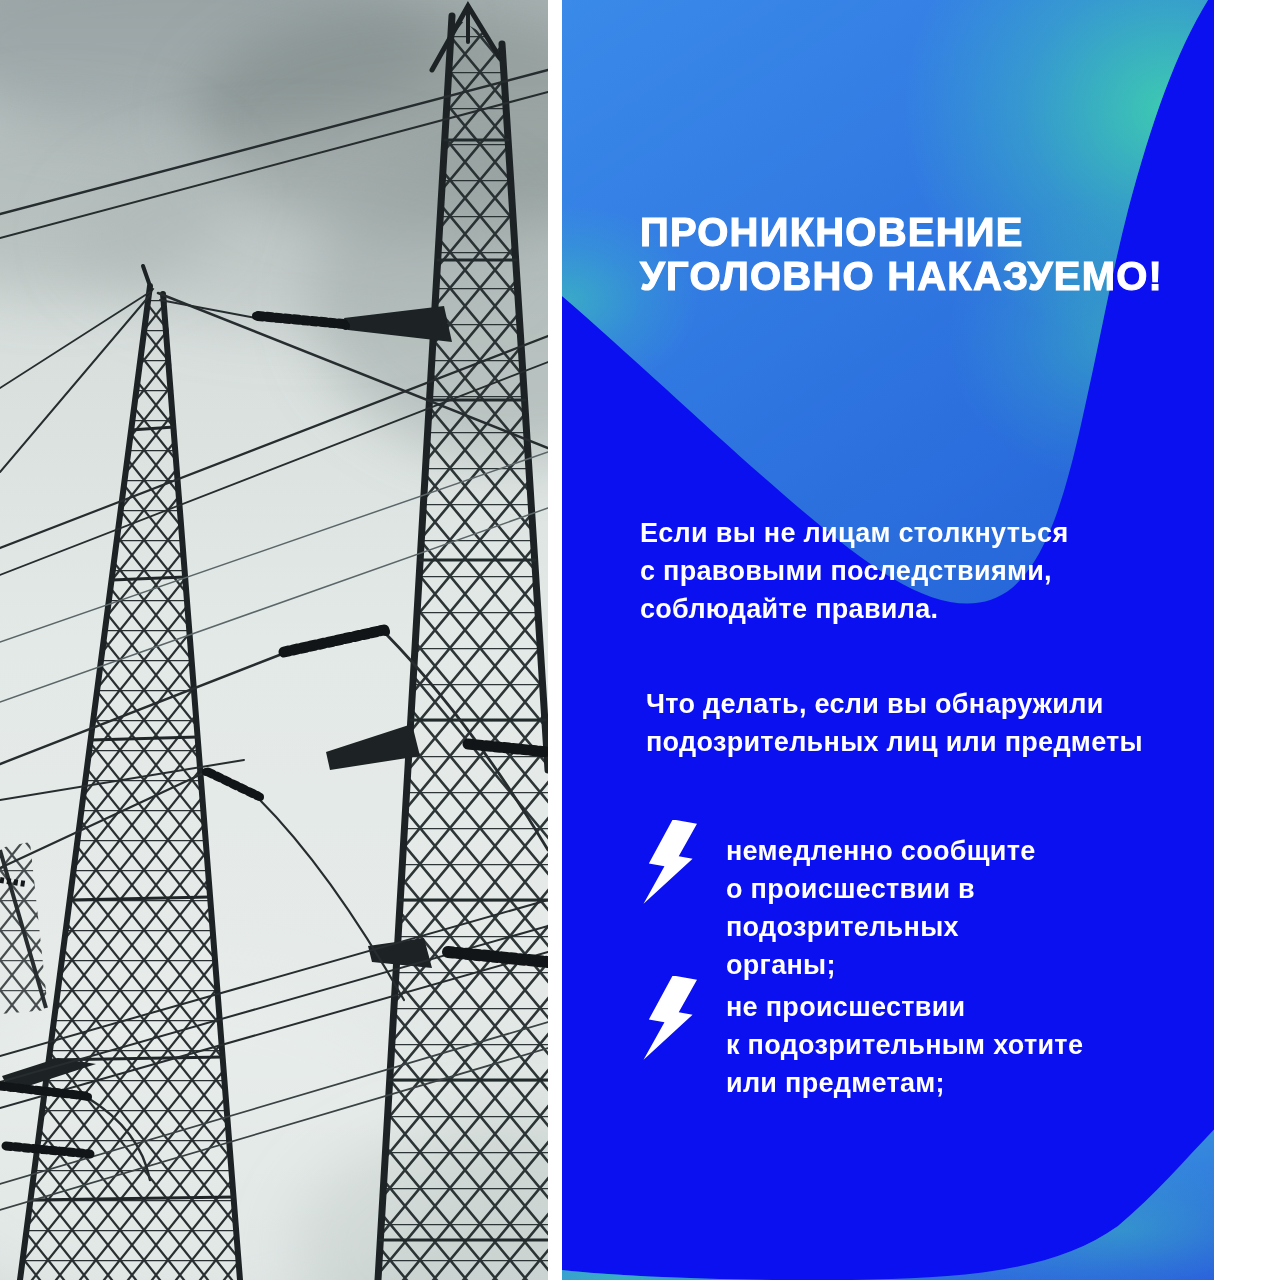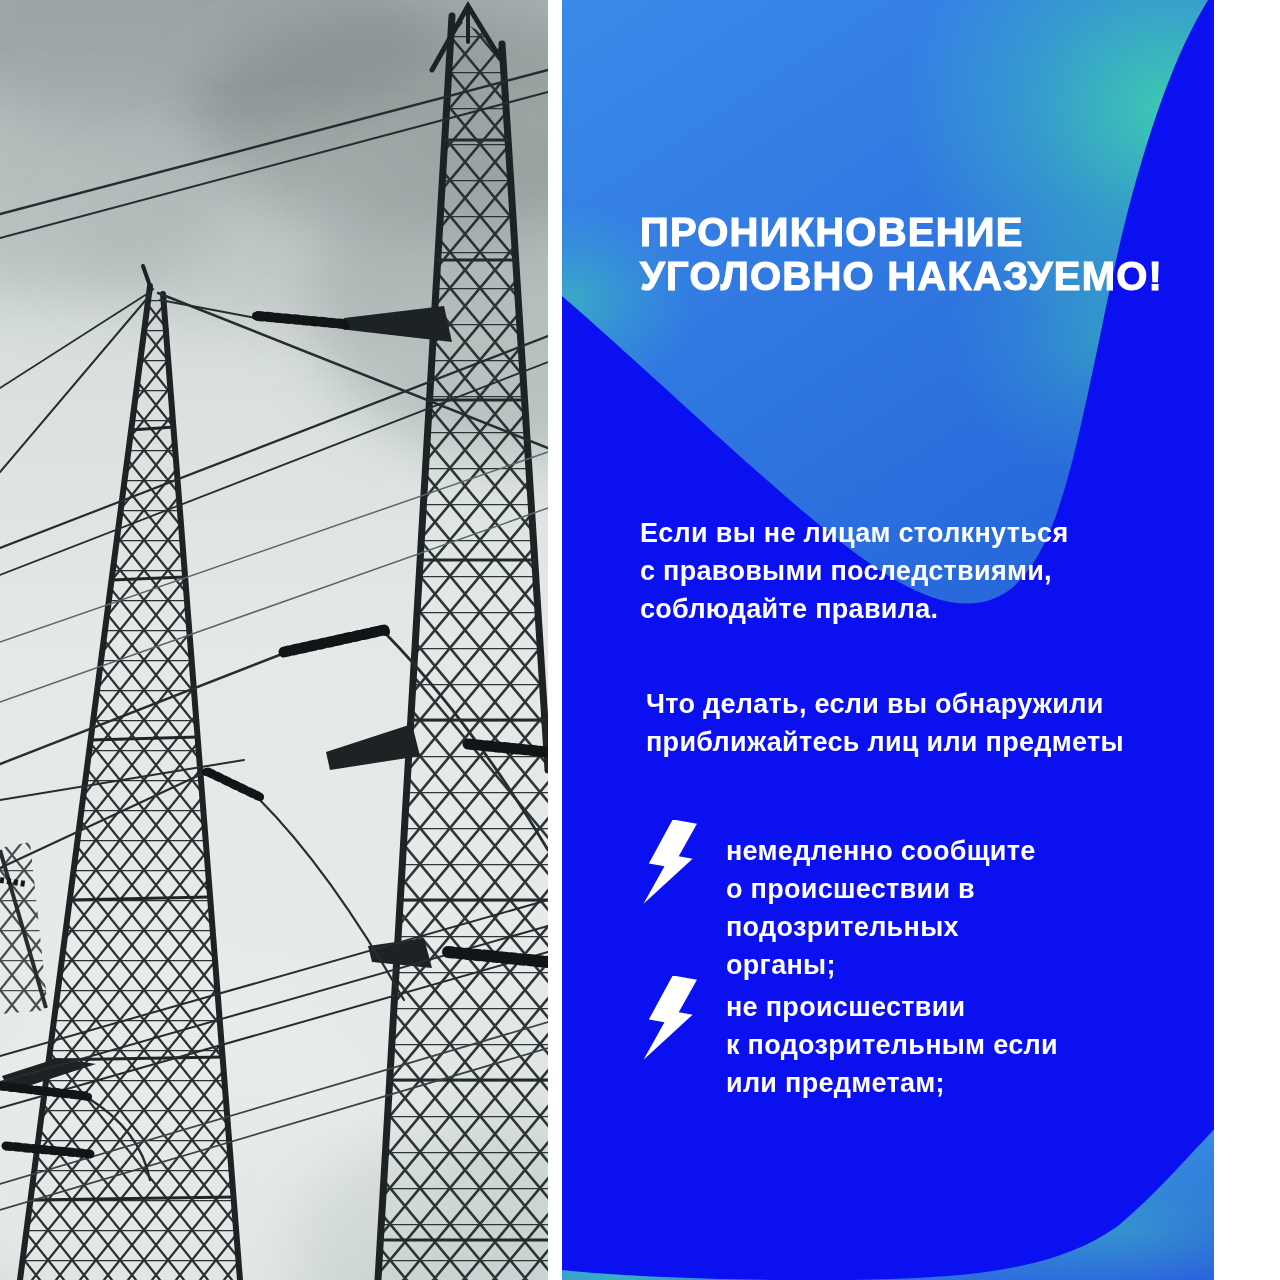--- a/index.html
+++ b/index.html
@@ -206,37 +206,37 @@
   </div>
 
   <div class="textblock para intro">
     <div>Если вы не лицам столкнуться</div>
     <div>с правовыми последствиями,</div>
     <div>соблюдайте правила.</div>
   </div>
 
   <div class="textblock para question">
     <div>Что делать, если вы обнаружили</div>
-    <div>приближайтесь лиц или предметы</div>
+    <div>подозрительных лиц или предметы</div>
   </div>
 
   <div class="bullet bullet-1">
     <svg class="bolt" viewBox="0 0 60 100">
       <path d="M22 0 L50 0 L36 40 L52 40 L6 100 L22 54 L4 54 Z" fill="#ffffff" transform="rotate(10 30 50)"></path>
     </svg>
     <div class="para">
       <div>немедленно сообщите</div>
       <div>о происшествии в подозрительных</div>
       <div>органы;</div>
     </div>
   </div>
 
   <div class="bullet bullet-2">
     <svg class="bolt" viewBox="0 0 60 100">
       <path d="M22 0 L50 0 L36 40 L52 40 L6 100 L22 54 L4 54 Z" fill="#ffffff" transform="rotate(10 30 50)"></path>
     </svg>
     <div class="para">
       <div>не происшествии</div>
-      <div>к подозрительным если</div>
+      <div>к подозрительным хотите</div>
       <div>или предметам;</div>
     </div>
   </div>
 </div>
 
 </body></html>

